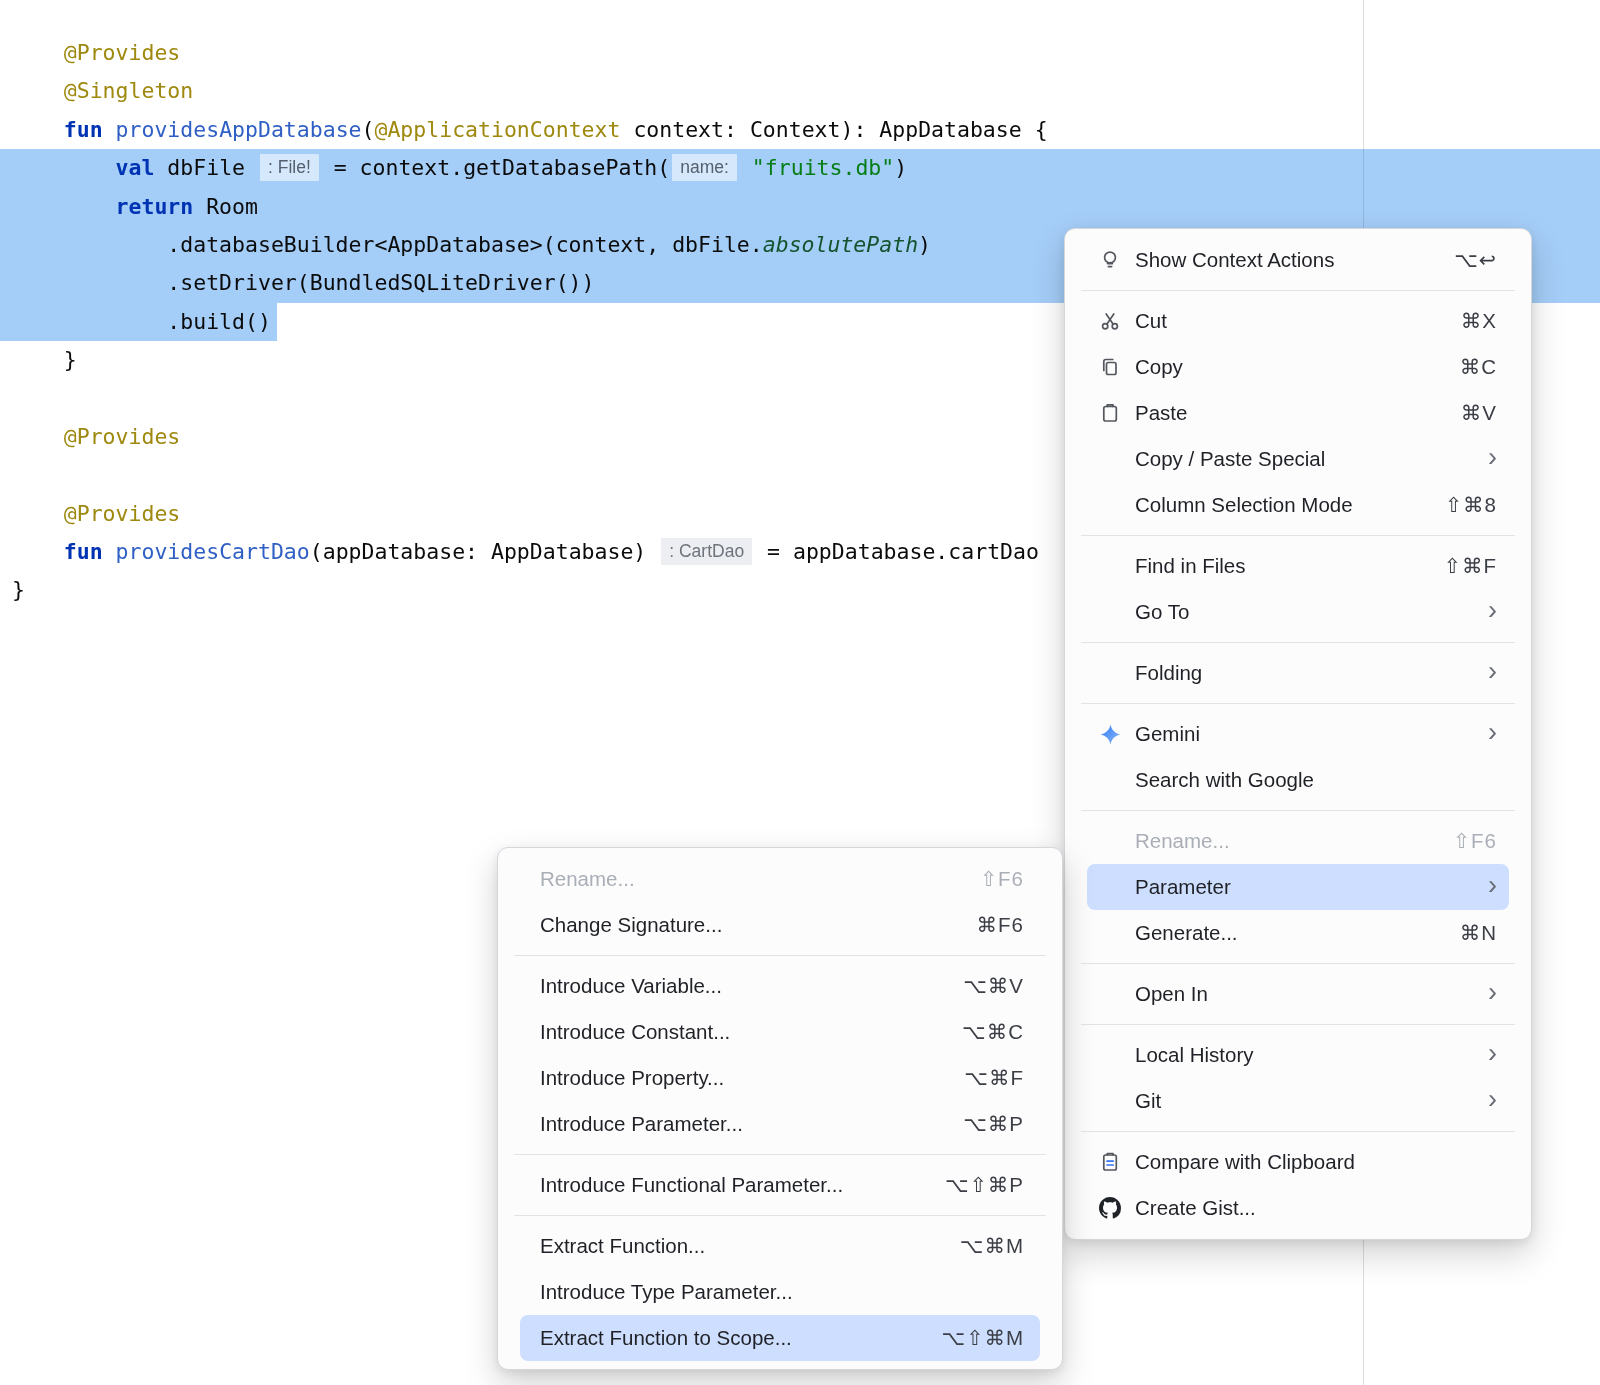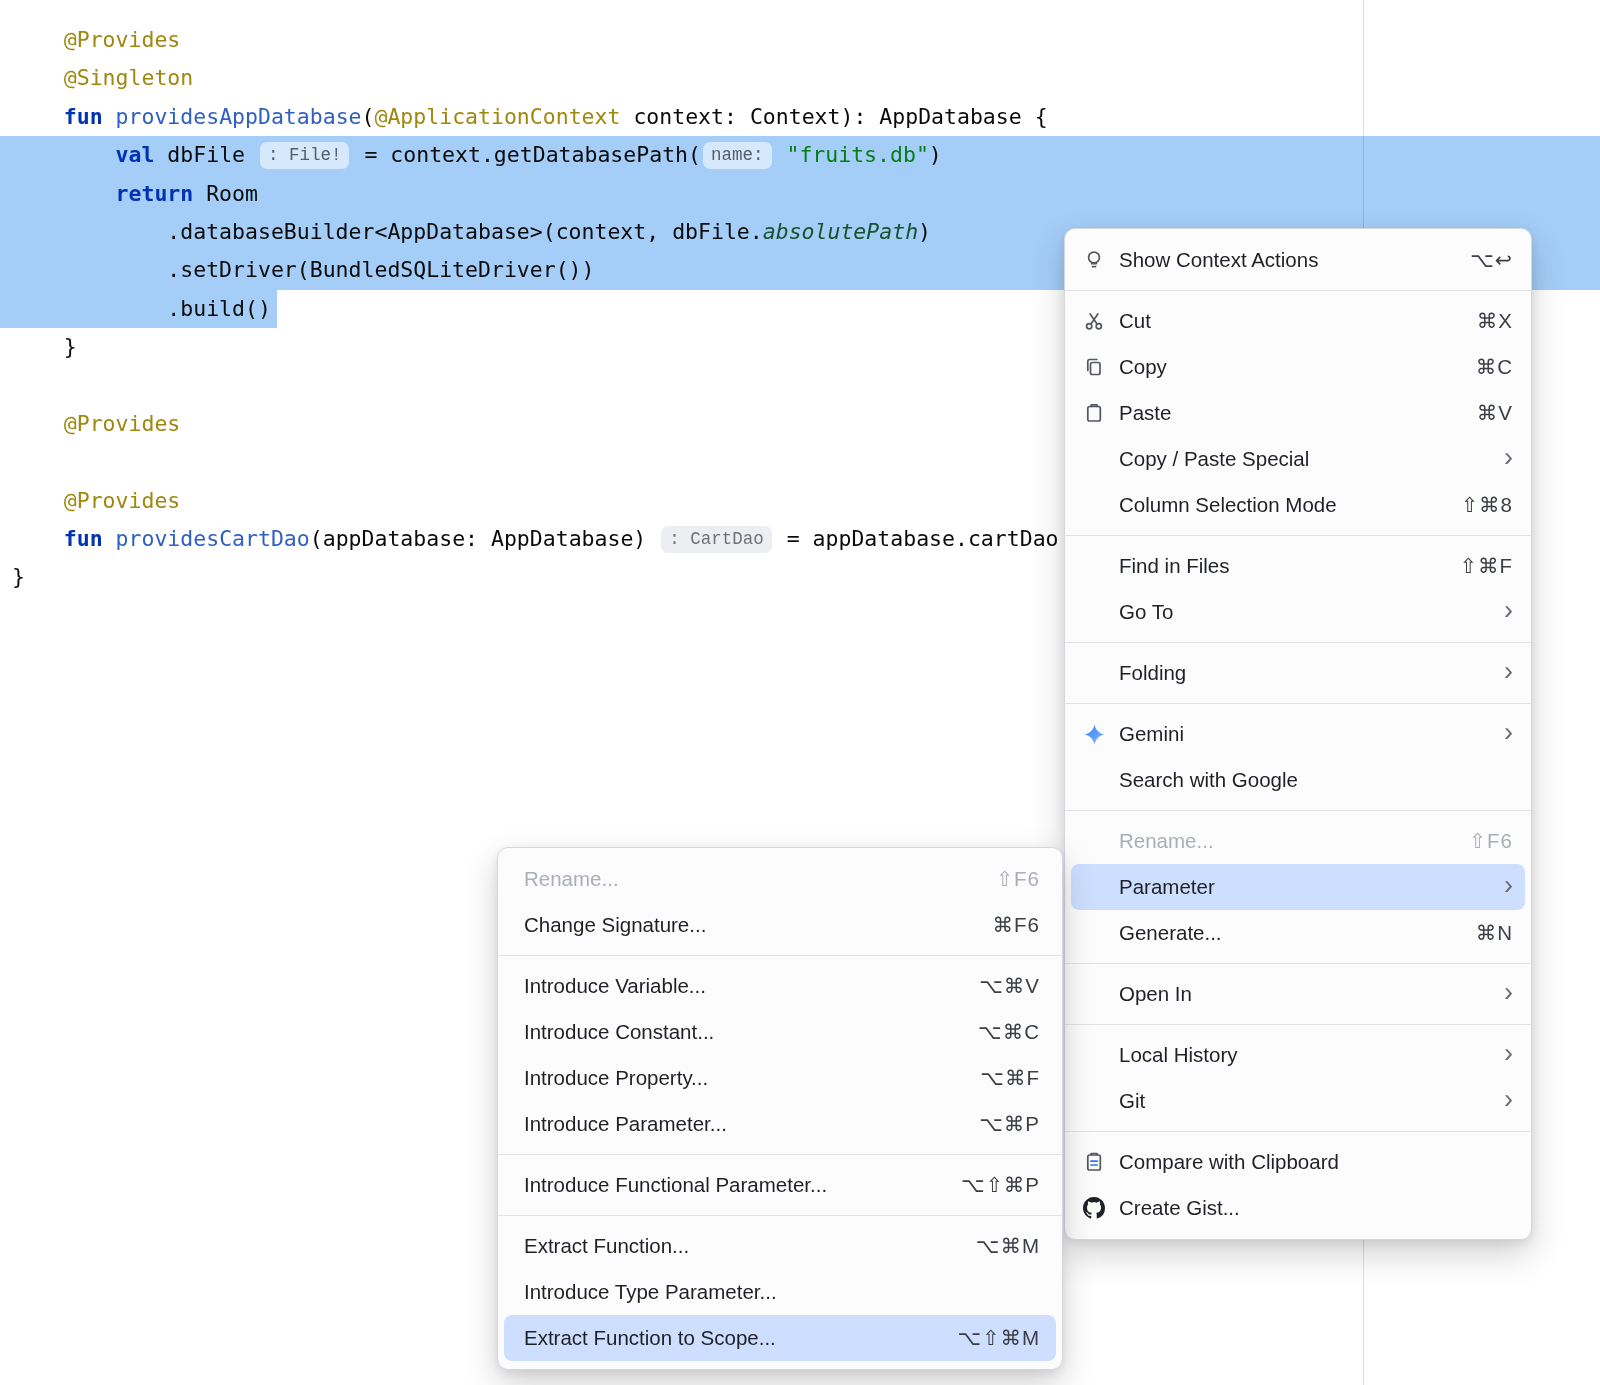--- a/index.html
+++ b/index.html
@@ -4,51 +4,51 @@
 <style>
   html,body{margin:0;padding:0;}
   body{
     width:1600px;height:1385px;position:relative;overflow:hidden;
     background:#ffffff;font-family:"Liberation Sans",sans-serif;
   }
   
   .editor{
     position:absolute;inset:0;
     font-family:"DejaVu Sans Mono",monospace;
-    font-size:21.5px;padding-top:21px;z-index:0;
+    font-size:21.5px;padding-top:34px;z-index:0;
   }
   .code-line{
     white-space:pre;height:38.4px;line-height:38.4px;
     padding-left:12px;color:#0b0b0b;
   }
   .code-line.sel{background:#a4cdf7;}
   .code-line.fit{width:max-content;padding-right:6px;}
   .tk-kw{color:#0033b3;font-weight:700;}
   .tk-ann{color:#9e880d;}
   .tk-fn{color:#2f5fc4;}
   .tk-str{color:#067d17;}
   .tk-prop{color:#14532d;font-style:italic;}
   .tk-plain{color:#0b0b0b;}
   .inlay-chip{
     display:inline-block;background:#eceef2;color:#6f747c;
-    border-radius:7px;padding:0 8px;margin:0 2px;
-    font-family:Liberation Mono, monospace;
+    border-radius:1px;padding:0 8px;margin:0 2px;
+    font-family:Liberation Sans, sans-serif;
     font-size:17.5px;line-height:27px;vertical-align:2px;
   }
   .sel .inlay-chip{background:rgba(255,255,255,0.55);color:#55606e;}
   .guide{
     position:absolute;left:1363px;top:0;height:100%;width:1px;
     background:rgba(60,65,75,0.18);z-index:1;
   }
   
   .menu{
     position:absolute;background:#fcfcfd;
     border:1px solid #d5d7dd;border-radius:11px;
     box-shadow:0 14px 34px rgba(0,0,0,0.18),0 3px 10px rgba(0,0,0,0.08);
-    padding:8px 0;z-index:10;box-sizing:border-box;
+    padding:8px 16px;z-index:10;box-sizing:border-box;
   }
   #context-menu{left:1064px;top:228px;width:468px;}
   #refactor-menu{left:497px;top:847px;width:566px;}
   .menu-item{
     display:flex;align-items:center;height:46px;
     margin:0 6px;padding:0 12px;border-radius:8px;
     font-size:20.5px;color:#1f2126;cursor:default;
   }
   .menu-item.hl{background:#cddeff;}
   .menu-item.disabled .mi-label,

